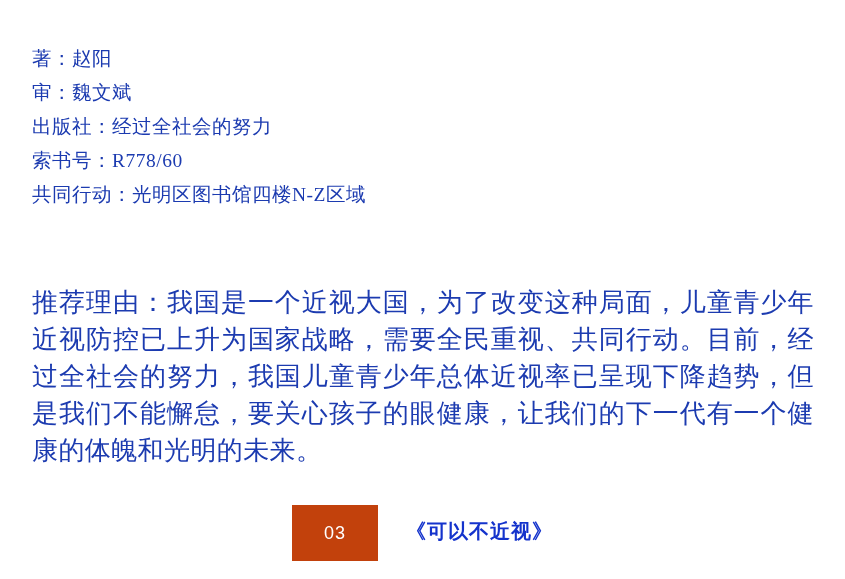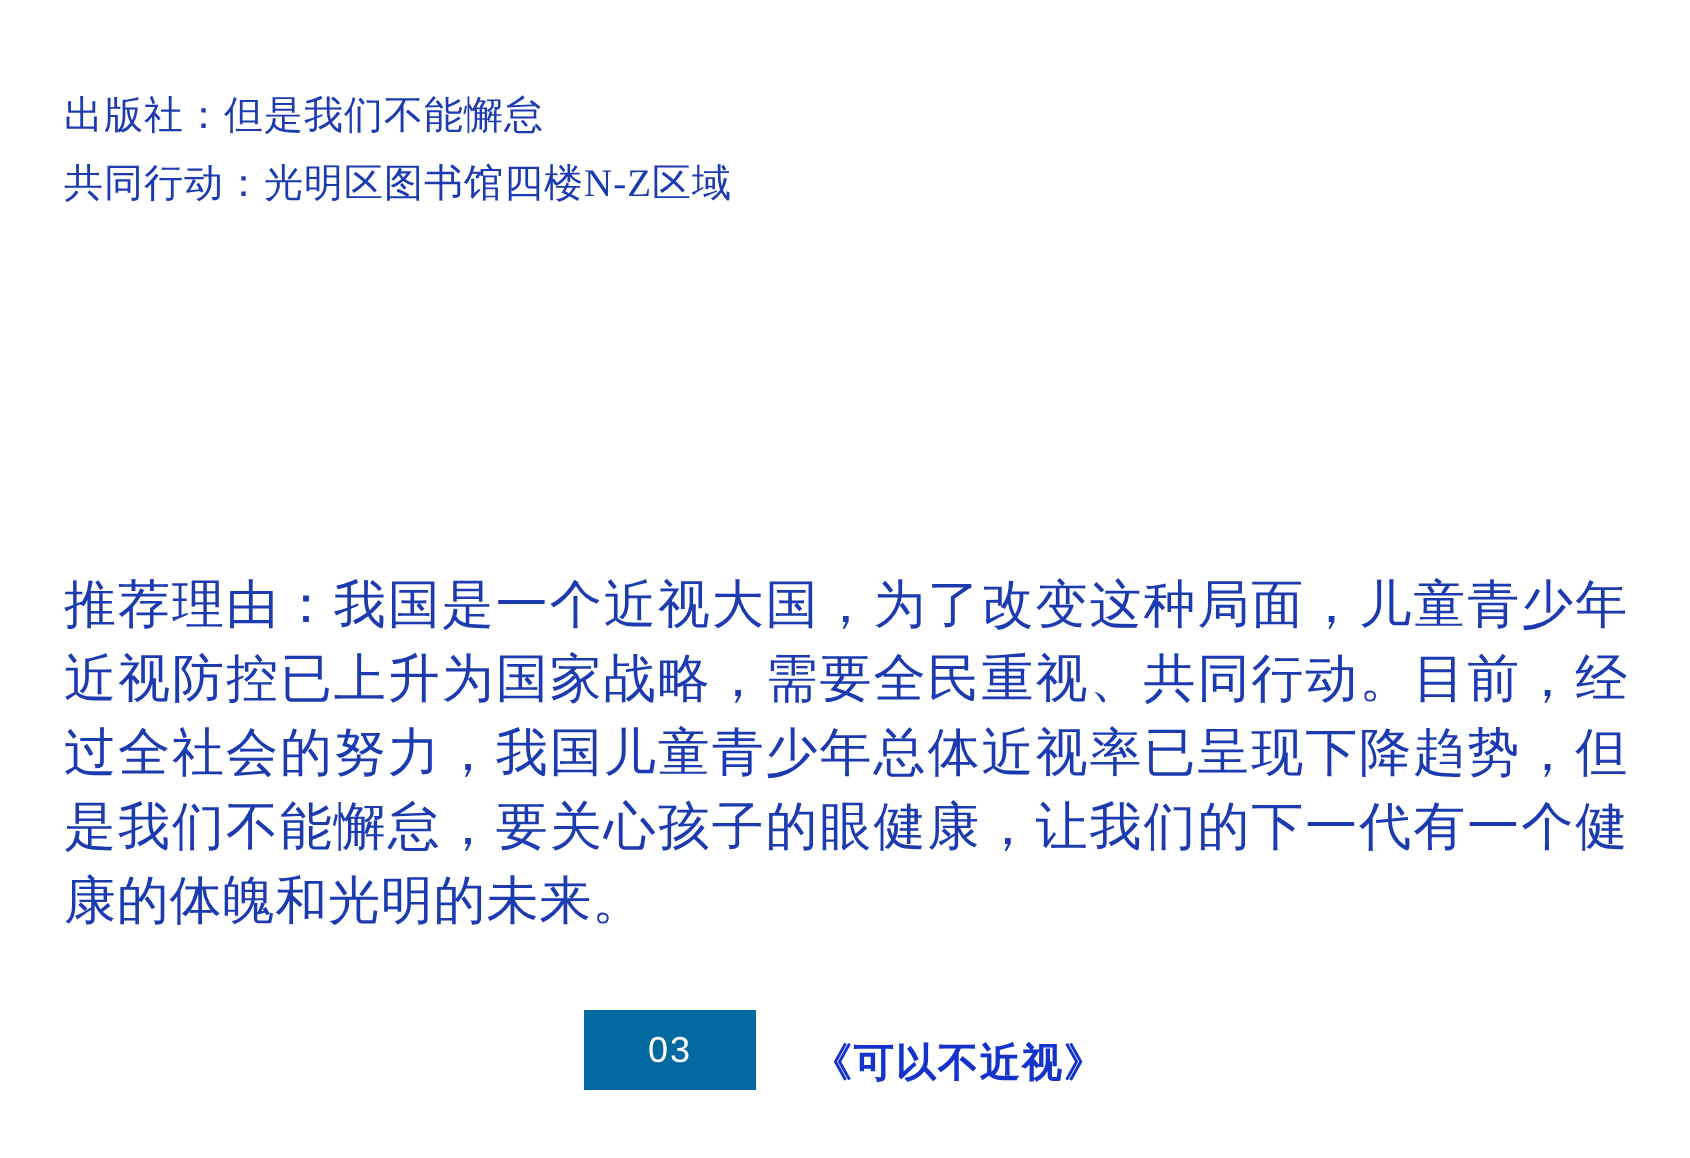--- a/index.html
+++ b/index.html
@@ -57,24 +57,24 @@
     display: flex;
     align-items: center;
     justify-content: center;
   }
   .footer-inner {
     display: flex;
     align-items: stretch;
     height: 52px;
   }
   .page-number-box {
-    background: #0369a1;
+    background: #c2410c;
     color: #ffffff;
     width: 86px;
-    height: 40px;
+    height: 56px;
     display: flex;
     align-items: center;
     justify-content: center;
     font-size: 18px;
     font-family: "Liberation Sans", sans-serif;
     letter-spacing: 1px;
   }
   .footer-title {
     display: flex;
     align-items: center;
@@ -86,21 +86,24 @@
     letter-spacing: 1px;
     margin-left: 16px;
   }
 </style>
 </head>
 <body>
 
 <div class="page">
 
   <div class="meta-block">
-    <div class="meta-line">出版社：但是我们不能懈怠</div>
+    <div class="meta-line">著：赵阳</div>
+    <div class="meta-line">审：魏文斌</div>
+    <div class="meta-line">出版社：经过全社会的努力</div>
+    <div class="meta-line">索书号：R778/60</div>
     <div class="meta-line">共同行动：光明区图书馆四楼N-Z区域</div>
   </div>
 
   <div class="reco-block">
     <p class="reco-text">推荐理由：我国是一个近视大国，为了改变这种局面，儿童青少年近视防控已上升为国家战略，需要全民重视、共同行动。目前，经过全社会的努力，我国儿童青少年总体近视率已呈现下降趋势，但是我们不能懈怠，要关心孩子的眼健康，让我们的下一代有一个健康的体魄和光明的未来。</p>
   </div>
 
   <div class="footer">
     <div class="footer-inner">
       <div class="page-number-box">03</div>

